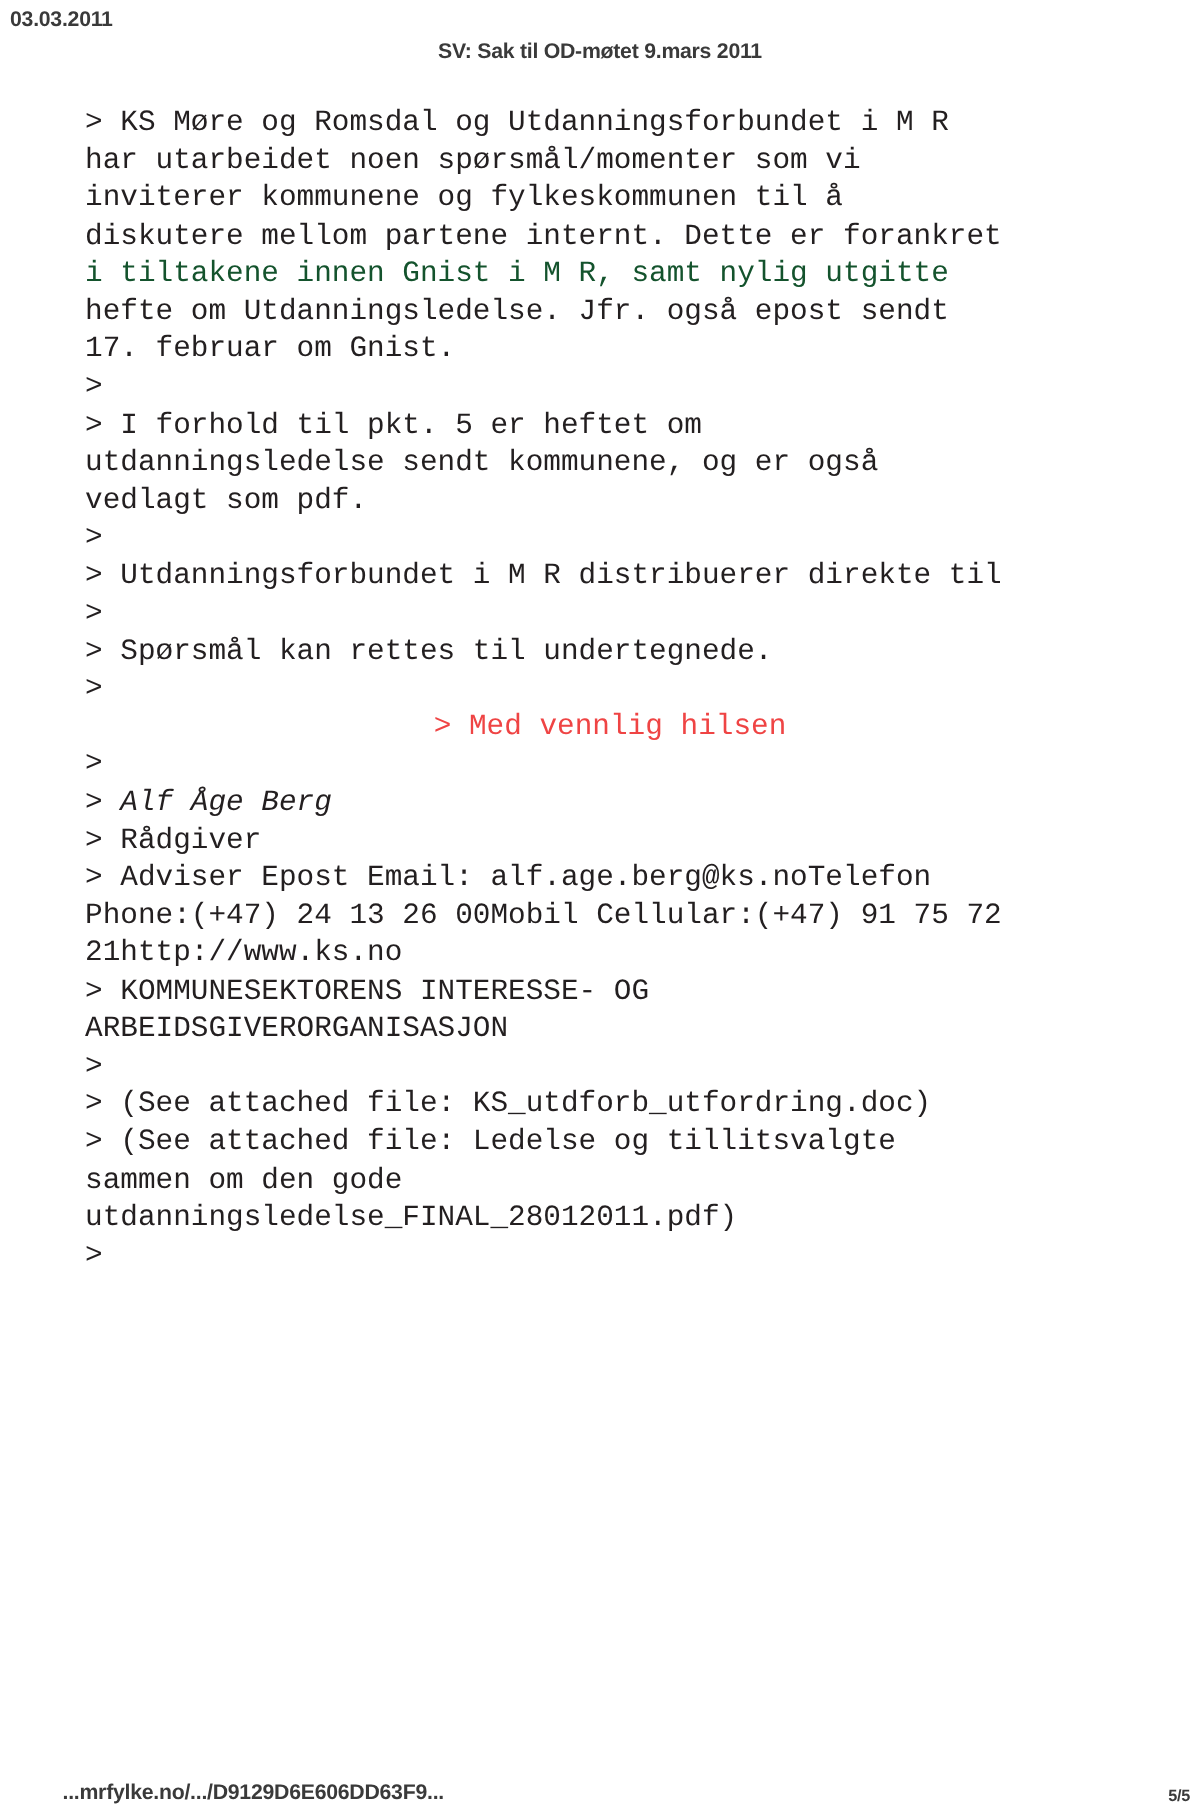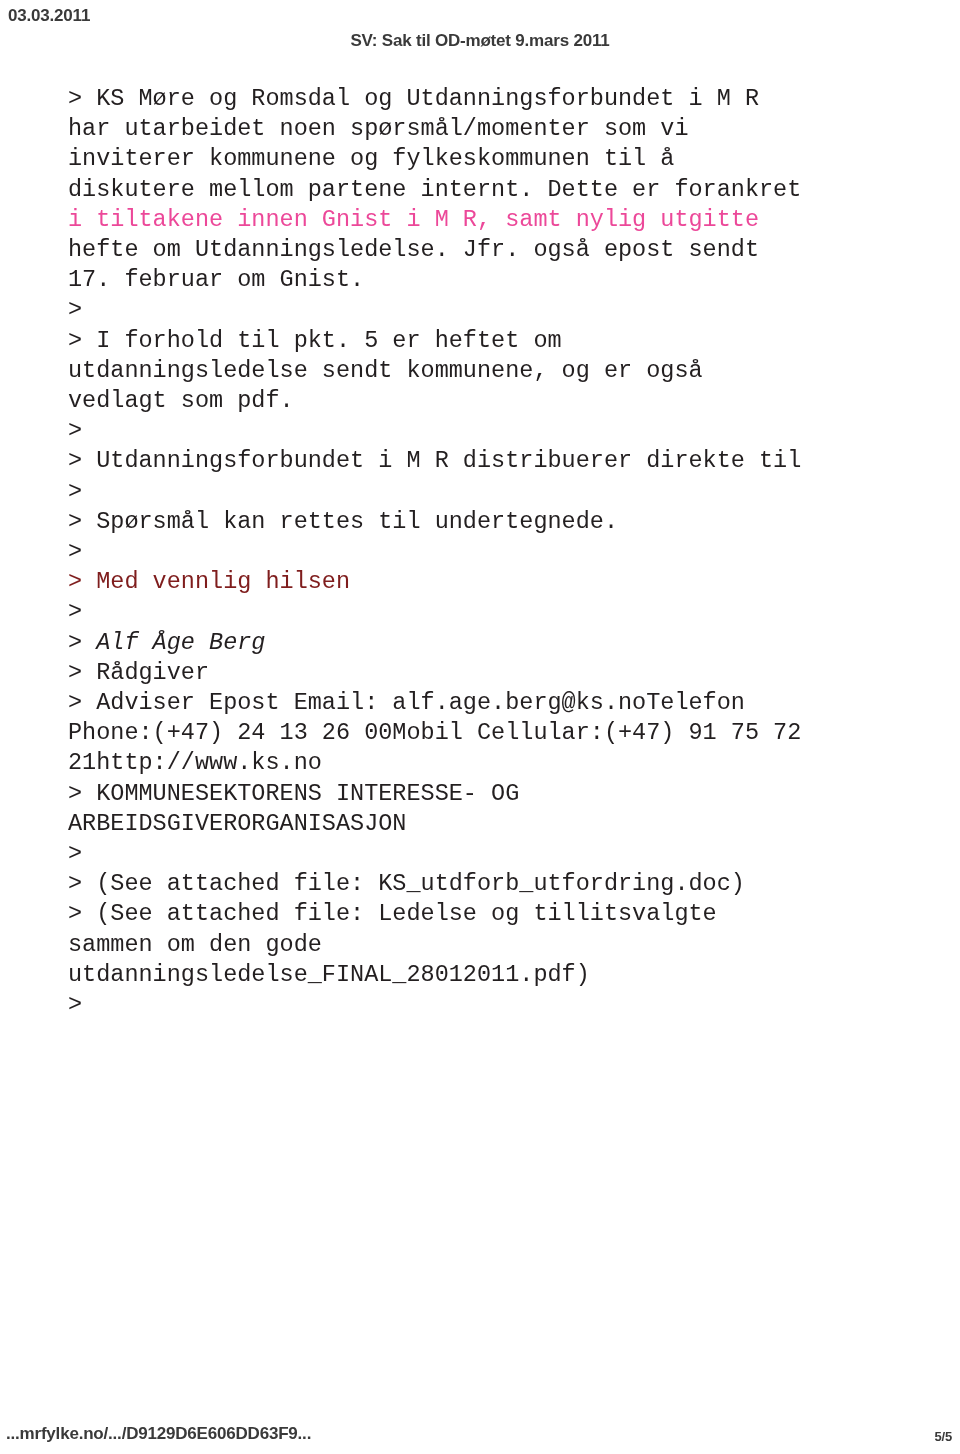--- a/index.html
+++ b/index.html
@@ -105,45 +105,45 @@
   <div class="header-date" style="color: rgb(58, 58, 58);">03.03.2011</div>
   <div class="header-title" style="color: rgb(58, 58, 58);">SV: Sak til OD-møtet 9.mars 2011</div>
 </div>
 
 <div class="message-body">
 
 <div class="msg-line" style="color: rgb(35, 31, 32);">&gt; KS Møre og Romsdal og Utdanningsforbundet i M R</div>
     <div class="msg-line" style="color: rgb(35, 31, 32);">har utarbeidet noen spørsmål/momenter som vi</div>
     <div class="msg-line" style="color: rgb(35, 31, 32);">inviterer kommunene og fylkeskommunen til å</div>
     <div class="msg-line" style="color: rgb(35, 31, 32);">diskutere mellom partene internt. Dette er forankret</div>
-    <div class="msg-line" style="color: #ec4899;">i tiltakene innen Gnist i M R, samt nylig utgitte</div>
+    <div class="msg-line" style="color: #14532d;">i tiltakene innen Gnist i M R, samt nylig utgitte</div>
     <div class="msg-line" style="color: rgb(35, 31, 32);">hefte om Utdanningsledelse. Jfr. også epost sendt</div>
     <div class="msg-line" style="color: rgb(35, 31, 32);">17. februar om Gnist.</div>
     <div class="msg-line" style="color: rgb(35, 31, 32);">&gt;</div>
     <div class="msg-line" style="color: rgb(35, 31, 32);">&gt; I forhold til pkt. 5 er heftet om</div>
     <div class="msg-line" style="color: rgb(35, 31, 32);">utdanningsledelse sendt kommunene, og er også</div>
     <div class="msg-line" style="color: rgb(35, 31, 32);">vedlagt som pdf.</div>
     <div class="msg-line" style="color: rgb(35, 31, 32);">&gt;</div>
     <div class="msg-line" style="color: rgb(35, 31, 32);">&gt; Utdanningsforbundet i M R distribuerer direkte til</div>
     <div class="msg-line" style="color: rgb(35, 31, 32);">&gt;</div>
     <div class="msg-line" style="color: rgb(35, 31, 32);">&gt; Spørsmål kan rettes til undertegnede.</div>
     <div class="msg-line" style="color: rgb(35, 31, 32);">&gt;</div>
-    <div class="msg-line" style="color: #7f1d1d;">&gt; Med vennlig hilsen</div>
+    <div class="msg-line" style="color: #ef4444; text-align: center;">&gt; Med vennlig hilsen</div>
     <div class="msg-line" style="color: rgb(35, 31, 32);">&gt;</div>
     <div class="msg-line" style="color: rgb(35, 31, 32); font-style: italic;">&gt; Alf Åge Berg</div>
     <div class="msg-line" style="color: rgb(35, 31, 32);">&gt; Rådgiver</div>
     <div class="msg-line" style="color: rgb(35, 31, 32);">&gt; Adviser Epost Email: alf.age.berg@ks.noTelefon</div>
     <div class="msg-line" style="color: rgb(35, 31, 32);">Phone:(+47) 24 13 26 00Mobil Cellular:(+47) 91 75 72</div>
     <div class="msg-line" style="color: rgb(35, 31, 32);">21http://www.ks.no</div>
     <div class="msg-line" style="color: rgb(35, 31, 32);">&gt; KOMMUNESEKTORENS INTERESSE- OG</div>
     <div class="msg-line" style="color: rgb(35, 31, 32);">ARBEIDSGIVERORGANISASJON</div>
     <div class="msg-line" style="color: rgb(35, 31, 32);">&gt;</div>
     <div class="msg-line" style="color: rgb(35, 31, 32);">&gt; (See attached file: KS_utdforb_utfordring.doc)</div>
     <div class="msg-line" style="color: rgb(35, 31, 32);">&gt; (See attached file: Ledelse og tillitsvalgte</div>
     <div class="msg-line" style="color: rgb(35, 31, 32);">sammen om den gode</div>
     <div class="msg-line" style="color: rgb(35, 31, 32);">utdanningsledelse_FINAL_28012011.pdf)</div>
     <div class="msg-line" style="color: rgb(35, 31, 32);">&gt;</div>
   </div>
 
 <div class="page-footer">
-  <div class="footer-url" style="color: rgb(58, 58, 58);">...mrfylke.no/.../D9129D6E606DD63F9...</div>
+  <div class="footer-url" style="color: rgb(58, 58, 58); margin-left: 44px;">...mrfylke.no/.../D9129D6E606DD63F9...</div>
   <div class="footer-page" style="color: rgb(58, 58, 58);">5/5</div>
 </div>
 
 </body></html>

